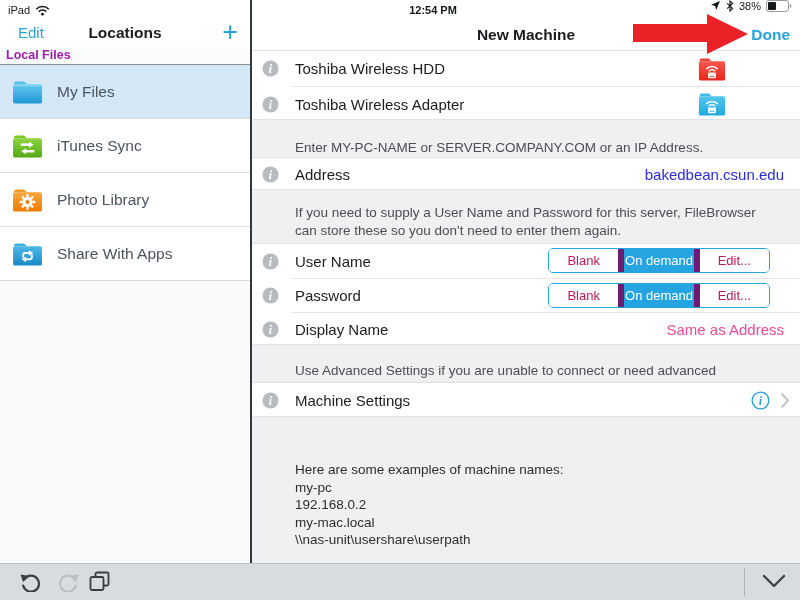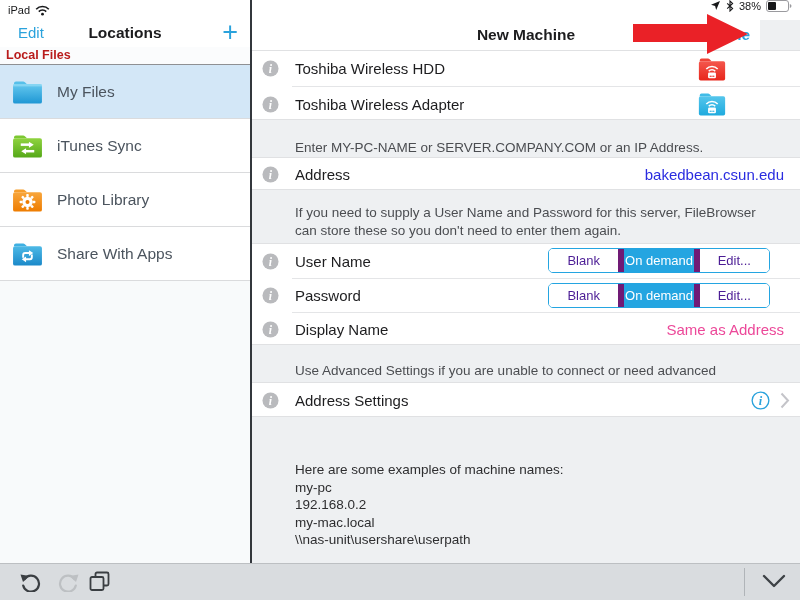--- a/index.html
+++ b/index.html
@@ -18,48 +18,48 @@
   
   .panel-divider { position:absolute; left:250px; top:0; width:2px; height:563px; background:#33373c; }
 
   
   .sidebar { position:absolute; left:0; top:20px; width:250px; height:543px; background:#fff; }
   .sb-nav { position:absolute; left:0; top:0; width:250px; height:27px; background:#fff; }
   .sb-edit { position:absolute; left:18px; top:4px; font-size:15px; color:#2aa2dc; cursor:pointer; background:none; border:none; font-family:inherit; }
   .sb-title { position:absolute; left:0; top:4px; width:250px; text-align:center; font-size:15.5px; font-weight:bold; color:#1c1c1e; }
   .sb-add { position:absolute; right:12px; top:-3px; font-size:27px; font-weight:300; color:#2aa2dc; background:none; border:none; font-family:inherit; cursor:pointer; line-height:30px; }
   .sb-section-header { position:absolute; left:0; top:27px; width:250px; height:18px; background:#fbfcfd; border-bottom:1px solid #8f9093; }
-  .sb-section-header span { position:absolute; left:6px; top:1px; font-size:12.5px; font-weight:bold; color:#b91c1c; }
+  .sb-section-header span { position:absolute; left:6px; top:1px; font-size:12.5px; font-weight:bold; color:#a21caf; }
   .sb-rows { position:absolute; left:0; top:45px; width:296px; }
   .sb-row { position:relative; width:250px; height:54px; display:flex; align-items:center; padding-left:12px; background:#fff; border-bottom:1px solid #dadbdd; cursor:pointer; }
   .sb-row.selected { background:#d3e7f7; }
   .sb-row .f-icon { width:31px; height:26px; flex:0 0 31px; }
   .sb-row .sb-label { margin-left:14px; font-size:15.5px; color:#4b545e; }
   .sb-filler { position:absolute; left:0; top:261px; width:250px; height:282px; background:#f8fafb; }
 
   
   .detail { position:absolute; left:252px; top:20px; width:548px; height:543px; background:#eef0f2; }
-  .dt-nav { position:absolute; left:0; top:0; width:508px; height:30px; background:#fff; }
+  .dt-nav { position:absolute; left:0; top:0; width:548px; height:30px; background:#fff; }
   .dt-title { position:absolute; left:0; top:6px; width:548px; text-align:center; font-size:15.5px; font-weight:bold; color:#1c1c1e; }
   .dt-done { position:absolute; right:10px; top:6px; font-size:15.5px; font-weight:600; color:#2aa2dc; background:none; border:none; font-family:inherit; cursor:pointer; }
 
   .group { position:absolute; left:0; width:548px; background:#fff; border-top:1px solid #e0e1e3; border-bottom:1px solid #e0e1e3; }
   .row { position:relative; width:548px; display:flex; align-items:center; }
   .row + .row { border-top:1px solid #e4e5e7; margin-left:0; }
   .row + .row::before { content:""; position:absolute; left:0; top:-1px; width:40px; height:1px; background:#fff; }
   .row .info-i { position:absolute; left:10px; width:17px; height:17px; }
   .row .row-label { position:absolute; left:43px; font-size:15px; color:#1d1d1f; }
   .dev-folder { position:absolute; right:74px; width:28px; height:26px; }
 
   .sect-text { position:absolute; left:43px; font-size:13.5px; line-height:18px; color:#4b4d51; }
   .addr-value { position:absolute; right:16px; font-size:15px; color:#2a2ce0; cursor:pointer; }
   .dim-value { position:absolute; right:16px; font-size:15px; color:#ec4899; }
 
   .segmented { position:absolute; right:30px; top:4px; width:222px; height:25px; display:flex; border:1px solid #24a5e1; border-radius:5px; overflow:hidden; background:#fff; }
-  .seg { flex:1; border:none; background:#fff; color:#4c1d95; font-size:13px; font-family:inherit; cursor:pointer; padding:0; }
+  .seg { flex:1; border:none; background:#fff; color:#be185d; font-size:13px; font-family:inherit; cursor:pointer; padding:0; }
   .seg + .seg { border-left:6px solid #701a75; }
   .seg.selected { background:#24a5e1; color:#fff; }
 
   .adv-info { position:absolute; right:30px; width:19px; height:19px; cursor:pointer; }
   .adv-chevron { position:absolute; right:10px; width:10px; height:17px; }
 
   .examples { position:absolute; left:43px; top:441px; font-size:13.5px; line-height:17.5px; color:#2e2e30; }
 
   
   .red-arrow { position:absolute; left:630px; top:12px; width:122px; height:44px; z-index:30; pointer-events:none; }
@@ -79,20 +79,21 @@
 
   <div class="status-bar">
     <div class="sb-left">
       <span class="sb-device">iPad</span>
       <svg width="15" height="11" viewBox="0 0 15 11">
         <path d="M1.2 4.2 A8.6 8.6 0 0 1 13.8 4.2" fill="none" stroke="#17181a" stroke-width="1.6"></path>
         <path d="M3.8 6.6 A5 5 0 0 1 11.2 6.6" fill="none" stroke="#17181a" stroke-width="1.6"></path>
         <circle cx="7.5" cy="9.2" r="1.4" fill="#17181a"></circle>
       </svg>
     </div>
+    <div class="sb-time">12:54 PM</div>
     <div class="sb-right">
       <svg width="11" height="11" viewBox="0 0 11 11">
         <path d="M10 1 L1 4.8 L5.1 5.9 L6.2 10 Z" fill="#17181a"></path>
       </svg>
       <svg width="8" height="12" viewBox="0 0 8 12">
         <path d="M1.2 3.4 L6.6 8.6 L4 11 L4 1 L6.6 3.4 L1.2 8.6" fill="none" stroke="#17181a" stroke-width="1.1"></path>
       </svg>
       <span class="sb-batt-pct">38%</span>
       <svg width="26" height="12" viewBox="0 0 26 12">
         <rect x="0.5" y="0.5" width="22" height="11" rx="2.5" fill="#fff" stroke="#9a9a9e"></rect>
@@ -302,21 +303,21 @@
       </div>
     </div>
 
     <div class="sect-text" style="top:342px;">Use Advanced Settings if you are unable to connect or need advanced configuration.</div>
     <div class="group" style="top:362px; height:35px;">
       <div class="row" style="height:35px;">
         <svg class="info-i" viewBox="0 0 18 18">
           <circle cx="9" cy="9" r="8.5" fill="#b9babd"></circle>
           <text x="9" y="13.5" text-anchor="middle" font-size="12.5" font-weight="bold" font-style="italic" font-family="Liberation Serif, serif" fill="#fff">i</text>
         </svg>
-        <span class="row-label">Address Settings</span>
+        <span class="row-label">Machine Settings</span>
         <svg class="adv-info" viewBox="0 0 20 20">
           <circle cx="10" cy="10" r="8.8" fill="#fff" stroke="#2aa2dc" stroke-width="1.4"></circle>
           <text x="10" y="14.8" text-anchor="middle" font-size="13" font-weight="bold" font-style="italic" font-family="Liberation Serif, serif" fill="#2aa2dc">i</text>
         </svg>
         <svg class="adv-chevron" viewBox="0 0 10 17">
           <polyline points="1.5,1.5 8,8.5 1.5,15.5" fill="none" stroke="#c4c4c9" stroke-width="2"></polyline>
         </svg>
       </div>
     </div>
 

